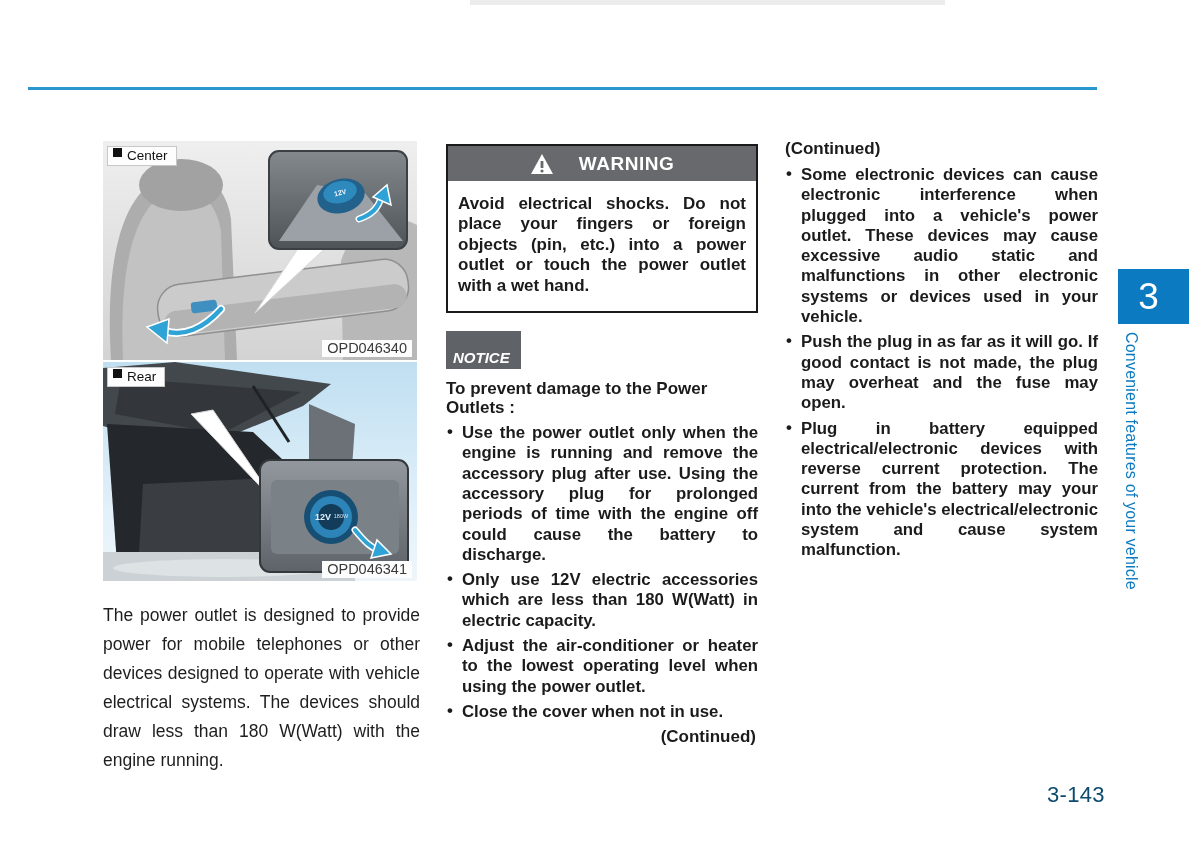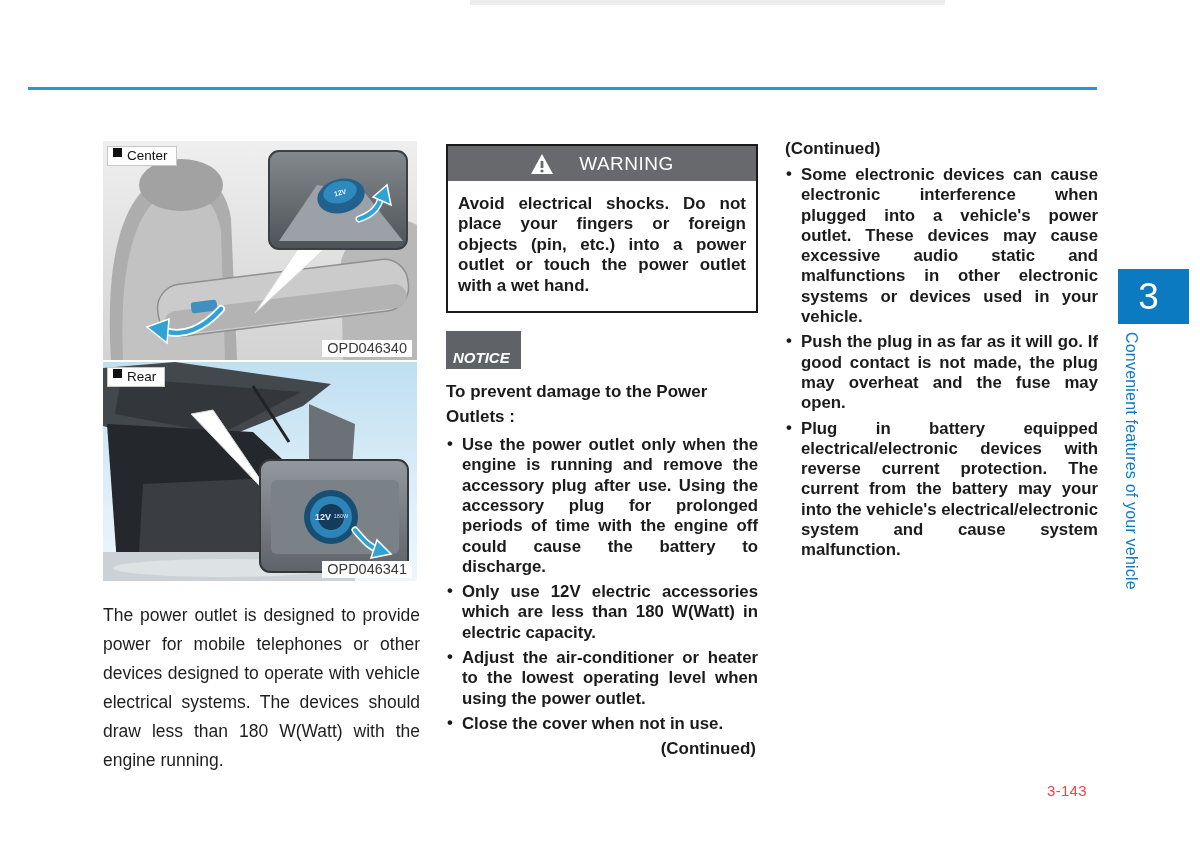--- a/index.html
+++ b/index.html
@@ -28,30 +28,30 @@
   .intro-para {
     position:absolute; left:103px; top:583px; width:317px;
     font-size:17.5px; line-height:29px; text-align:justify; color:#1e1e1e;
   }
 
   
   .col-mid { position:absolute; left:446px; top:144px; width:312px; }
   .warning-box { border:2px solid #1a1a1a; background:#fff; }
   .warning-head {
     height:35px; background:#67696c; color:#fff; display:flex; align-items:center; justify-content:center;
-    gap:25px; font-weight:normal; font-size:19px; letter-spacing:0.5px;
+    gap:25px; font-weight:bold; font-size:19px; letter-spacing:0.5px;
   }
   .warning-body {
     padding:13px 10px 15px 10px; font-weight:bold; font-size:17px; line-height:20.4px; text-align:justify;border-radius:28px;
   }
   .notice-chip {
     display:inline-block; margin-top:18px; background:#5f6266; color:#fff;
     font-style:italic; font-weight:bold; font-size:15px; padding:18px 11px 3px 7px;
   }
-  .notice-intro { margin-top:10px; font-weight:bold; font-size:17px; line-height:25px; }
+  .notice-intro { margin-top:10px; font-weight:bold; font-size:17px; line-height:19px; }
   ul.bullets { list-style:none; margin:6px 0 0 0; padding:0; }
   ul.bullets li {
     position:relative; padding-left:16px; font-weight:bold; font-size:16.8px;
     line-height:20.3px; text-align:justify; margin-bottom:5px; color:#1b1b1b;
   }
   ul.bullets li::before { content:"\2022"; position:absolute; left:1px; top:-1px; }
   .continued-right { text-align:right; font-weight:bold; font-size:17px; margin-top:3px; padding-right:2px; }
 
   
   .col-right { position:absolute; left:785px; top:139px; width:313px; }
@@ -59,21 +59,21 @@
 
   
   .tab {
     position:absolute; left:1118px; top:269px; width:71px; height:55px; background:#0c7ac0;
     color:#fff; font-size:37px; display:flex; align-items:center; justify-content:center; padding-right:10px; box-sizing:border-box;
   }
   .vertical-title {
     position:absolute; left:1122px; top:332px; writing-mode:vertical-rl; text-orientation:mixed;
     color:#0c7ac0; font-size:16px; letter-spacing:0.2px; white-space:nowrap;
   }
-  .page-num { position:absolute; left:1047px; top:782px; font-size:15px; color:#ef4444; letter-spacing:0.3px; }
+  .page-num { position:absolute; left:1047px; top:782px; font-size:22px; color:#0c4a6e; letter-spacing:0.3px; }
 </style>
 </head>
 <body>
 
 <div class="page">
 
   <div class="top-strip"></div>
   <div class="rule"></div>
 
   <div class="figure fig1">

